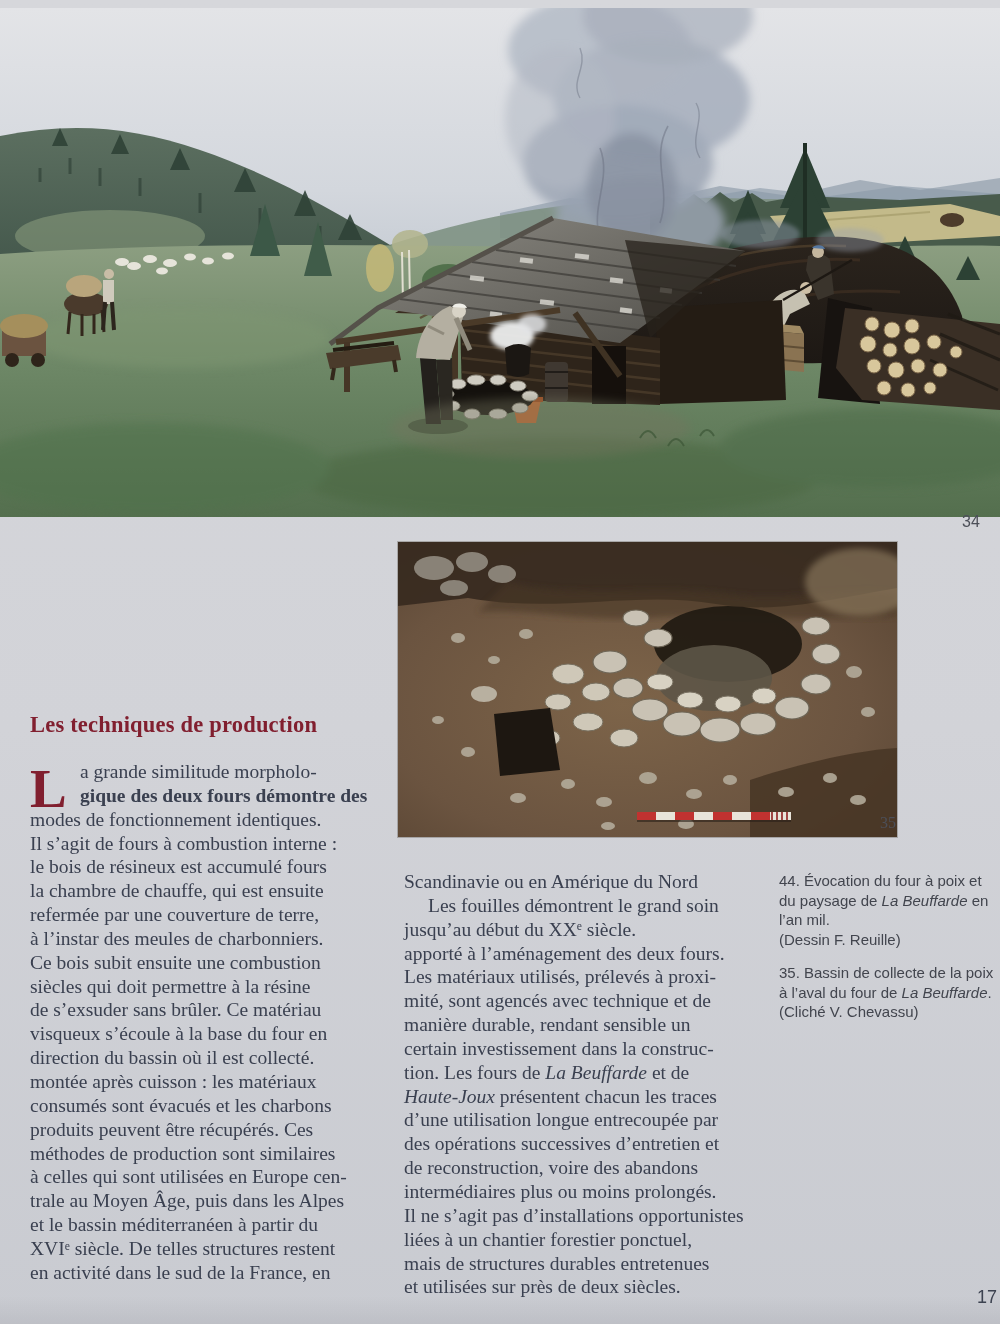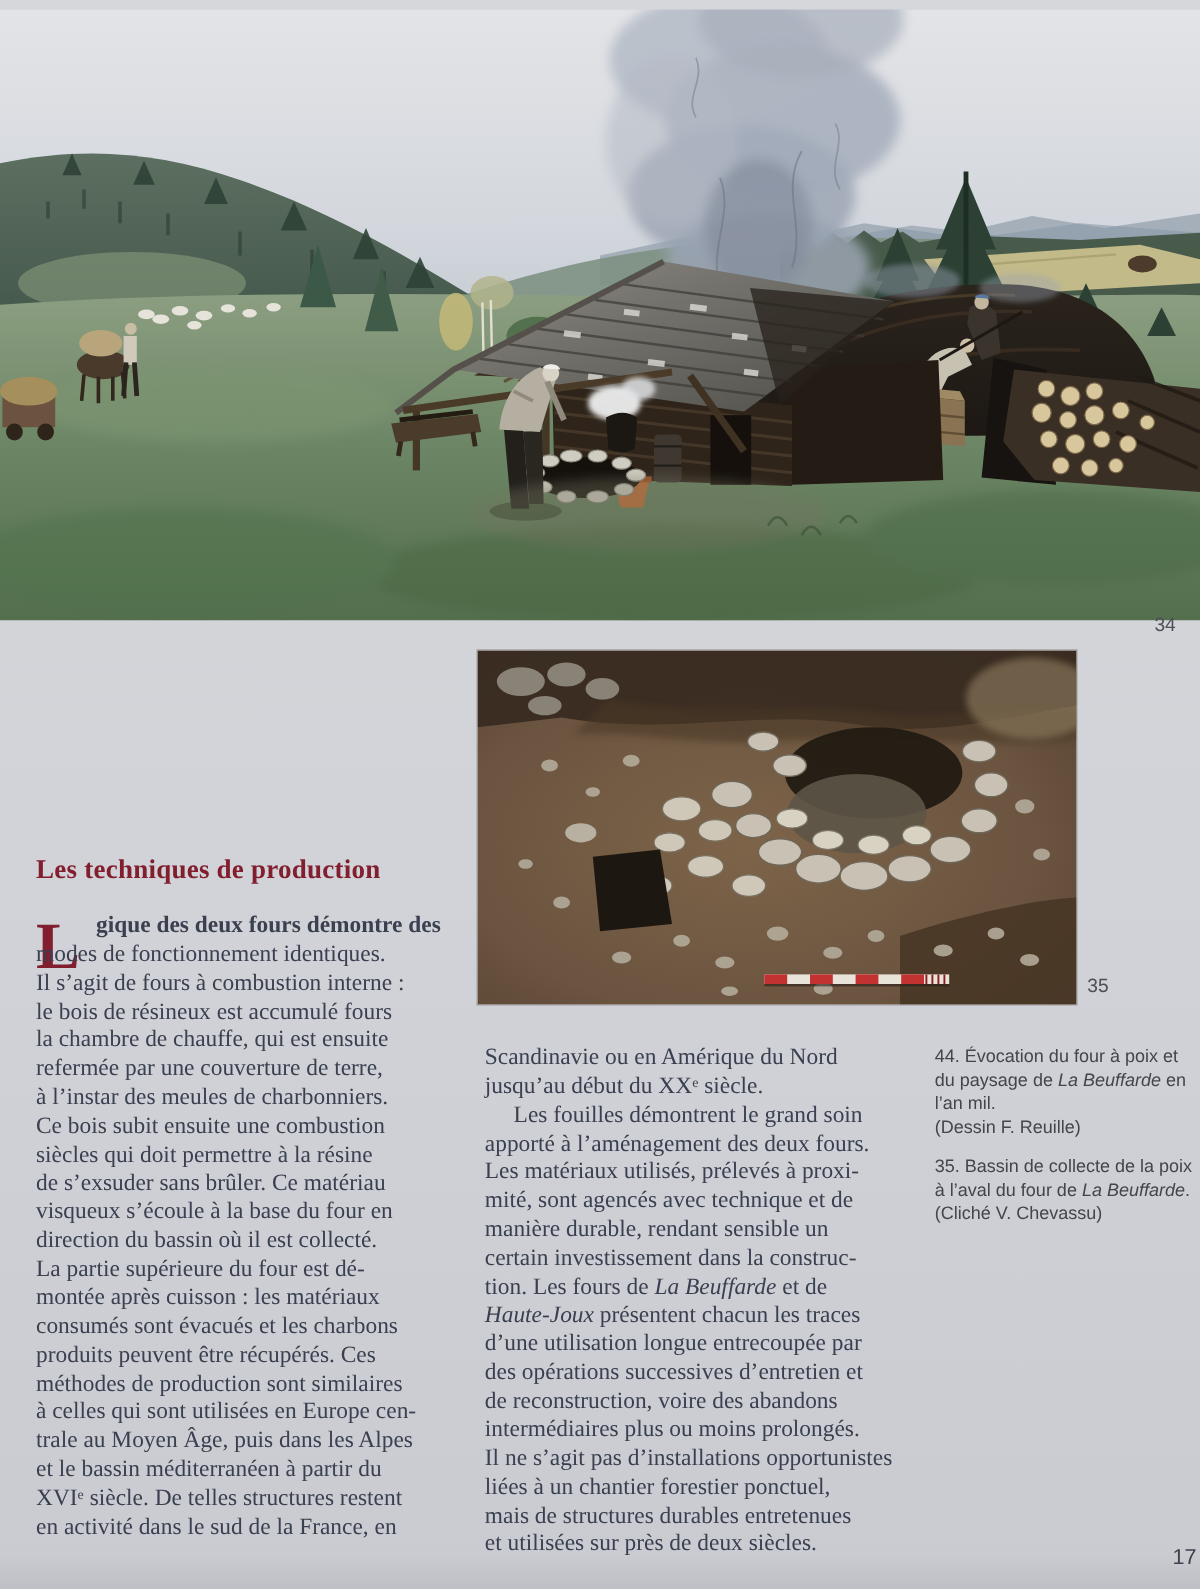--- a/index.html
+++ b/index.html
@@ -384,55 +384,55 @@
         <rect x="239" y="270" width="19" height="8" fill="#c13230"></rect>
         <rect x="277" y="270" width="19" height="8" fill="#c13230"></rect>
         <rect x="315" y="270" width="19" height="8" fill="#c13230"></rect>
         <rect x="353" y="270" width="19" height="8" fill="#c13230"></rect>
         <path d="M374,270 v8 M379,270 v8 M384,270 v8 M389,270 v8" stroke="#8c1f1e" stroke-width="1.6"></path>
         <rect x="239" y="278" width="154" height="2" fill="#2a2018" opacity=".6"></rect>
       </g>
     </svg>
   </div>
 
-  <div class="abs fig-num" style="left:906px;top:814px;">35</div>
+  <div class="abs fig-num" style="left:880px;top:814px;font-family:Liberation Serif, serif;">35</div>
 
   <div id="section-heading" class="abs">Les techniques de production</div>
 
   <div id="drop-cap" class="abs">L</div>
 
   <div id="col-left" class="abs col">
+      <div class="line" style="padding-left: 50px;">a grande similitude morpholo-</div>
       <div class="line" style="padding-left: 50px; font-weight: bold;">gique des deux fours démontre des</div>
       <div class="line">modes de fonctionnement identiques.</div>
       <div class="line">Il s’agit de fours à combustion interne :</div>
       <div class="line">le bois de résineux est accumulé fours</div>
       <div class="line">la chambre de chauffe, qui est ensuite</div>
       <div class="line">refermée par une couverture de terre,</div>
       <div class="line">à l’instar des meules de charbonniers.</div>
       <div class="line">Ce bois subit ensuite une combustion</div>
       <div class="line">siècles qui doit permettre à la résine</div>
       <div class="line">de s’exsuder sans brûler. Ce matériau</div>
       <div class="line">visqueux s’écoule à la base du four en</div>
       <div class="line">direction du bassin où il est collecté.</div>
-      <div class="line">La partie supérieure du four est dé-</div>
       <div class="line">montée après cuisson : les matériaux</div>
       <div class="line">consumés sont évacués et les charbons</div>
       <div class="line">produits peuvent être récupérés. Ces</div>
       <div class="line">méthodes de production sont similaires</div>
       <div class="line">à celles qui sont utilisées en Europe cen-</div>
       <div class="line">trale au Moyen Âge, puis dans les Alpes</div>
       <div class="line">et le bassin méditerranéen à partir du</div>
       <div class="line">XVI<sup>e</sup> siècle. De telles structures restent</div>
       <div class="line">en activité dans le sud de la France, en</div>
     </div>
 
   <div id="col-mid" class="abs col">
       <div class="line">Scandinavie ou en Amérique du Nord</div>
+      <div class="line" style="text-indent: 24px;">Les fouilles démontrent le grand soin</div>
       <div class="line">jusqu’au début du XX<sup>e</sup> siècle.</div>
-      <div class="line" style="text-indent: 24px;">Les fouilles démontrent le grand soin</div>
       <div class="line">apporté à l’aménagement des deux fours.</div>
       <div class="line">Les matériaux utilisés, prélevés à proxi-</div>
       <div class="line">mité, sont agencés avec technique et de</div>
       <div class="line">manière durable, rendant sensible un</div>
       <div class="line">certain investissement dans la construc-</div>
       <div class="line">tion. Les fours de <i>La Beuffarde</i> et de</div>
       <div class="line"><i>Haute-Joux</i> présentent chacun les traces</div>
       <div class="line">d’une utilisation longue entrecoupée par</div>
       <div class="line">des opérations successives d’entretien et</div>
       <div class="line">de reconstruction, voire des abandons</div>

